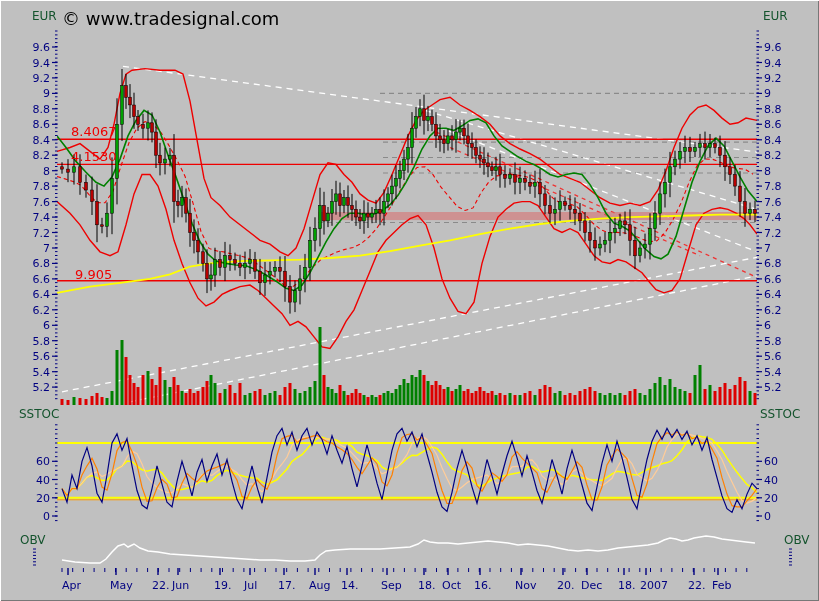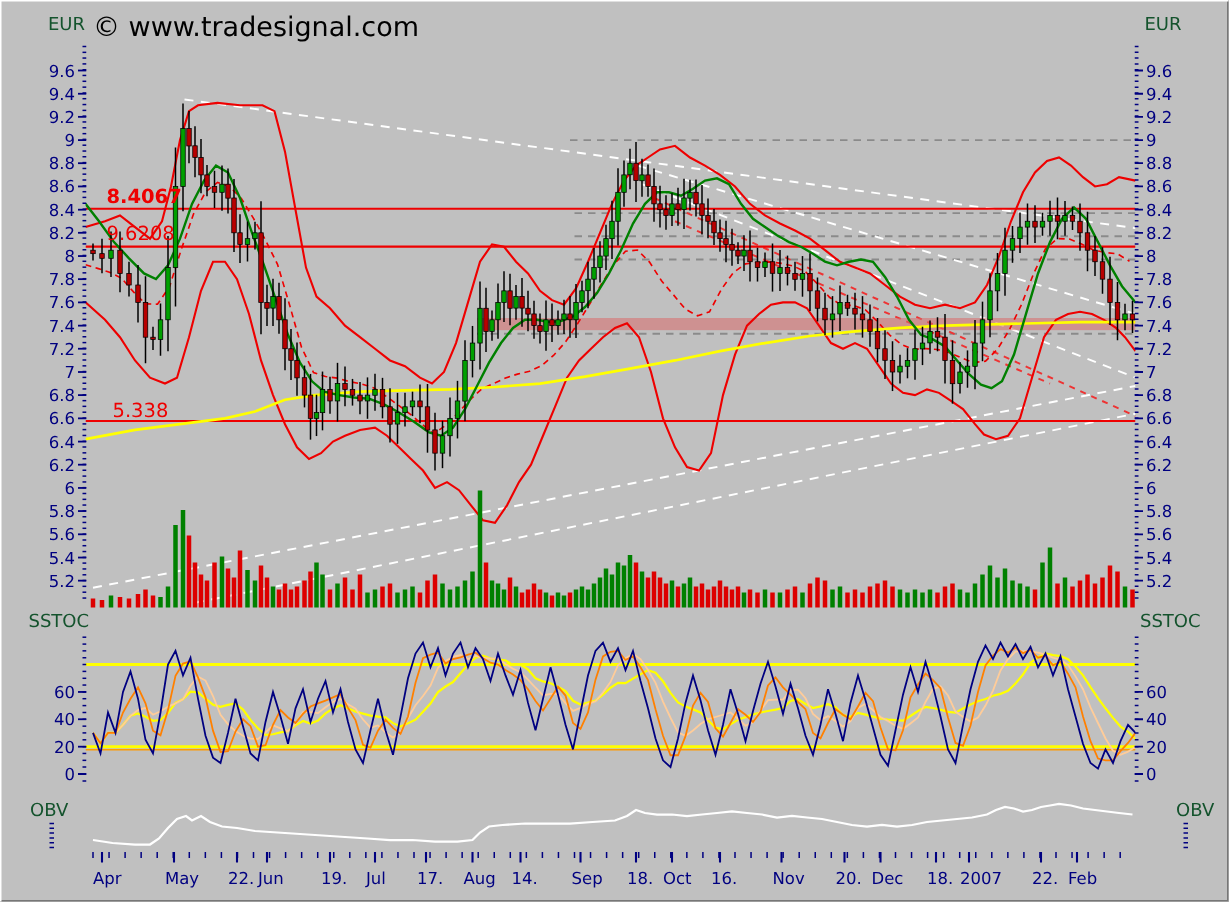--- a/index.html
+++ b/index.html
@@ -6,21 +6,21 @@
   .screen{position:relative;width:819px;height:601px;background:#c0c0c0;overflow:hidden;
           font-family:"DejaVu Sans",sans-serif;
           box-shadow:inset 1px 1px 0 #ffffff, inset -1px -1px 0 #777777;}
   svg{position:absolute;left:0;top:0;}
   .lbl{position:absolute;font-size:12px;color:#14532d;line-height:1;white-space:nowrap;}
   .copy{position:absolute;font-size:18px;color:#000000;line-height:1;white-space:nowrap;}
   .redlbl{position:absolute;font-size:13px;color:#ee0000;line-height:1;white-space:nowrap;}
   .eur-left{left:32px;top:10px;} .copyright{left:62px;top:10px;} .eur-right{left:763px;top:10px;}
   .sstoc-left{left:19px;top:408px;} .sstoc-right{left:760px;top:408px;}
   .obv-left{left:20px;top:534px;} .obv-right{left:784px;top:534px;}
-  .lvl1{left:71px;top:125px;font-weight:bold;} .lvl2{left:71px;top:150px;} .lvl3{left:75px;top:268px;}
+  .lvl1{left:71px;top:125px;} .lvl2{left:71px;top:150px;} .lvl3{left:75px;top:268px;}
 </style>
 </head>
 <body>
 
 <div class="screen">
   <svg id="cv" width="819" height="601">
       <defs>
         <clipPath id="mc">
           <rect x="57" y="26" width="700" height="381"></rect>
         </clipPath>
@@ -984,20 +984,20 @@
         <polyline fill="none" stroke="#ffffff" stroke-width="1.5" points="62,560.0 75,562.0 90,563.0 100,563.0 106,559.0 112,552.0 118,546.0 124,544.0 128,547.0 134,544.0 140,548.0 148,551.0 158,552.0 170,554.0 185,555.0 200,556.0 215,557.0 230,558.0 245,559.0 260,560.0 275,560.0 290,561.0 305,561.0 315,560.0 320,555.0 326,551.0 335,550.0 350,549.0 365,549.0 380,549.0 395,548.0 410,547.0 418,544.0 424,540.0 430,542.0 438,543.0 448,543.0 458,544.0 468,543.0 478,542.0 488,541.0 498,542.0 508,543.0 518,545.0 528,544.0 538,545.0 548,546.0 558,548.0 568,550.0 578,551.0 588,550.0 598,551.0 608,550.0 618,548.0 628,547.0 638,546.0 648,545.0 658,543.0 664,540.0 670,538.0 676,539.0 682,541.0 688,540.0 694,538.0 700,537.0 706,536.0 714,537.0 722,539.0 730,540.0 738,541.0 746,542.0 755,543.0"></polyline>
       </g>
       <rect x="57" y="26" width="700" height="550" fill="transparent"></rect>
     </svg>
 
   <div class="lbl eur-left">EUR</div>
   <div class="copy copyright">© www.tradesignal.com</div>
   <div class="lbl eur-right">EUR</div>
 
   <div class="redlbl lvl1">8.4067</div>
-  <div class="redlbl lvl2">9.6208</div>
-  <div class="redlbl lvl3">5.338</div>
+  <div class="redlbl lvl2">4.1530</div>
+  <div class="redlbl lvl3">9.905</div>
 
   <div class="lbl sstoc-left">SSTOC</div>
   <div class="lbl sstoc-right">SSTOC</div>
   <div class="lbl obv-left">OBV</div>
   <div class="lbl obv-right">OBV</div>
 </div>
 
 </body></html>

